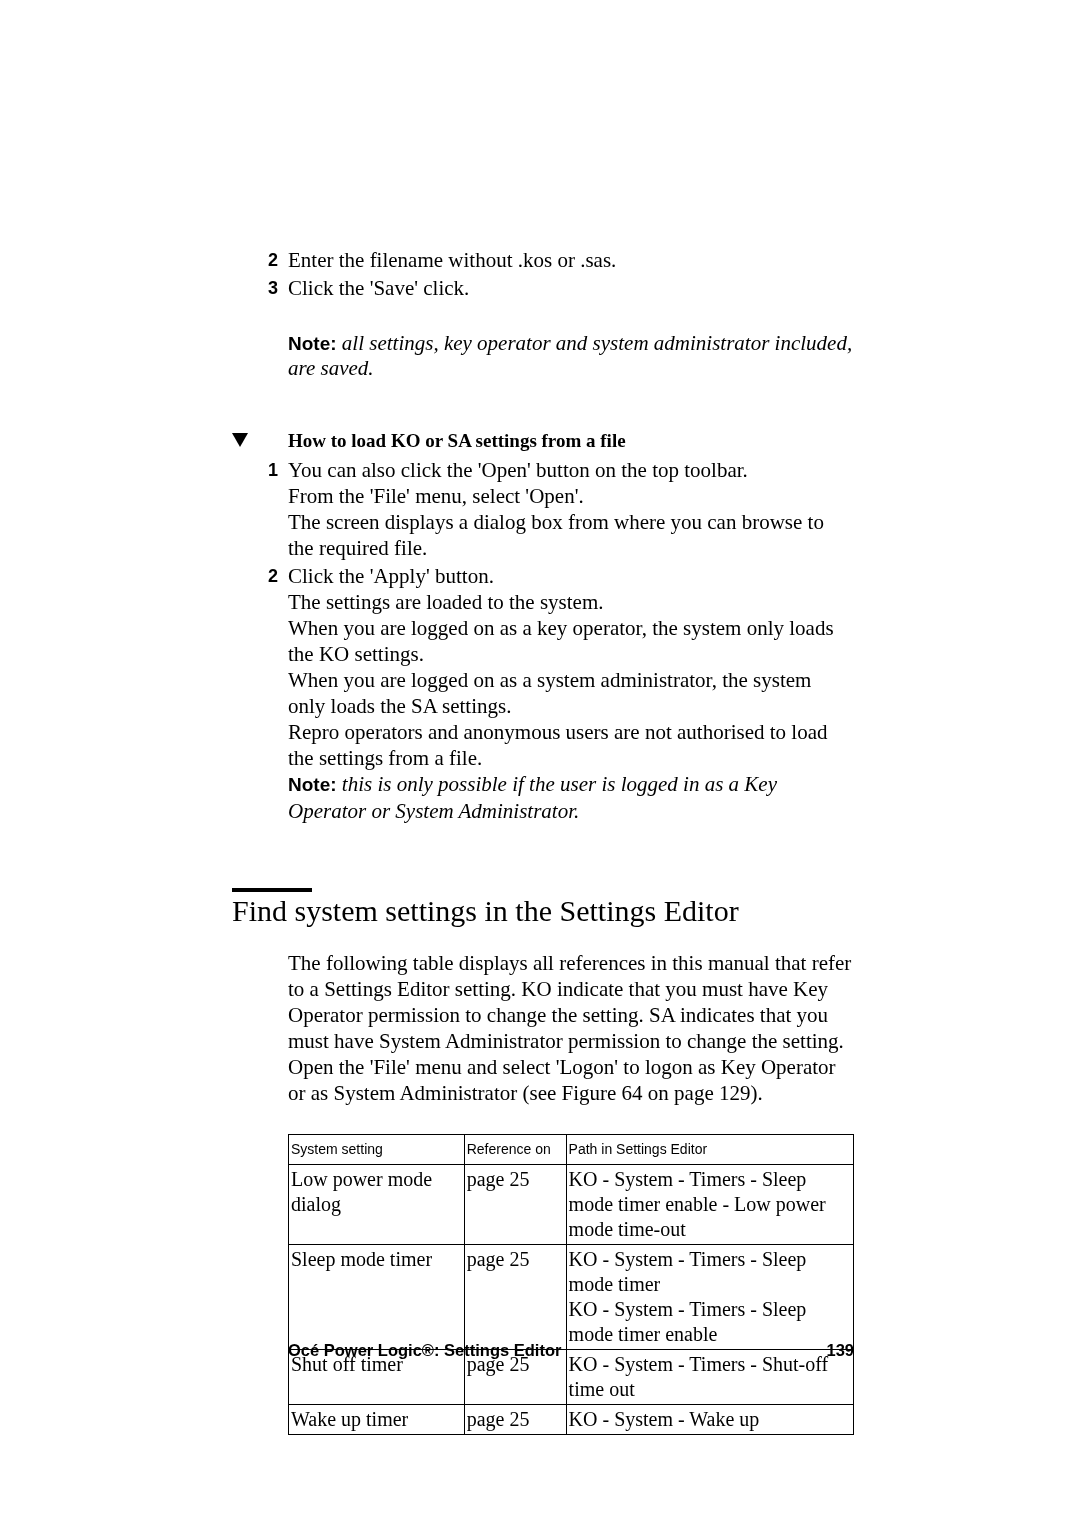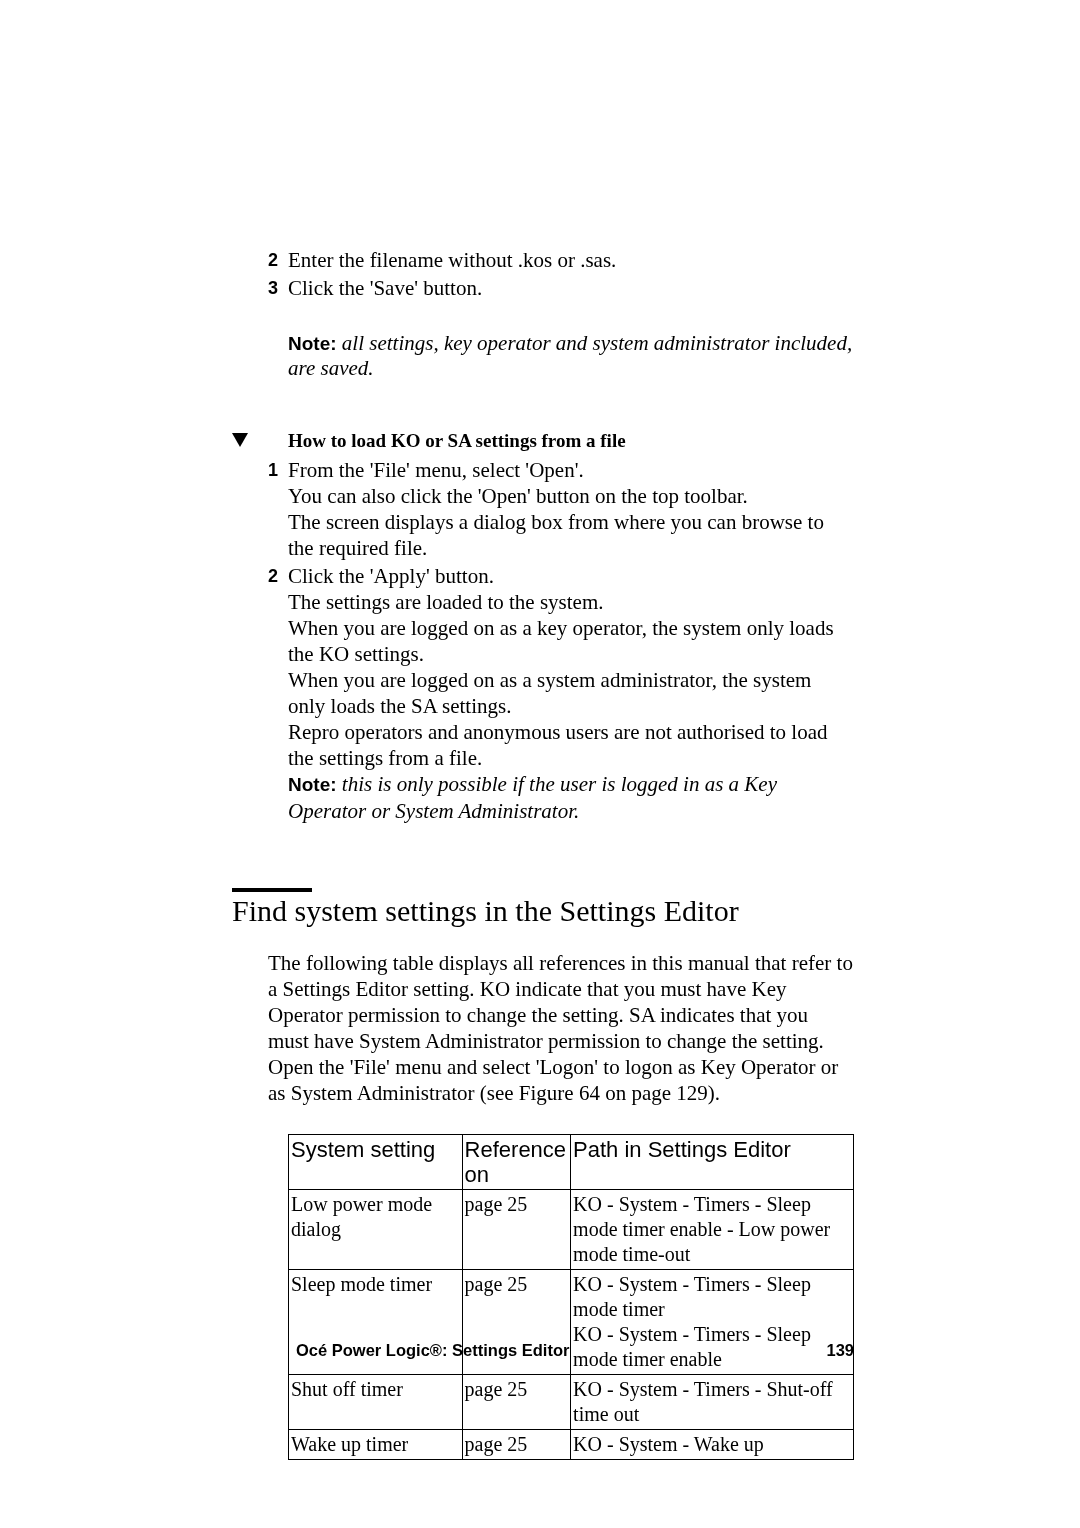--- a/index.html
+++ b/index.html
@@ -76,21 +76,21 @@
       width: 80px;
       margin-bottom: 2px;
     }
     .section-title {
       font-family: "Times New Roman", Times, serif;
       font-size: 30px;
       font-weight: normal;
       margin-bottom: 22px;
     }
     .body-para {
-      margin-left: 36px;
+      margin-left: 56px;
       line-height: 26px;
       margin-bottom: 28px;
     }
     table.settings {
       margin-left: 56px;
       border-collapse: collapse;
       width: 566px;
       font-size: 20px;
     }
     table.settings th, table.settings td {
@@ -101,29 +101,29 @@
       vertical-align: top;
       padding: 2px 4px 2px 2px;
       font-weight: normal;
       line-height: 25px;
     }
     table.settings th:last-child, table.settings td:last-child {
       border-right: 1px solid #000;
     }
     table.settings th {
       font-family: Arial, Helvetica, sans-serif;
-      font-size: 22px;
+      font-size: 14px;
     }
     .col1 { width: 176px; }
     .col2 { width: 102px; }
     .col3 { width: 288px; }
     .footer {
       position: absolute;
       bottom: 168px;
-      left: 296px;
+      left: 288px;
       right: 226px;
       display: flex;
       justify-content: space-between;
       font-family: Arial, Helvetica, sans-serif;
       font-weight: bold;
       font-size: 16.5px;
     }
     .inline-note .note-label {
       font-family: Arial, Helvetica, sans-serif;
       font-weight: bold;
@@ -134,41 +134,41 @@
 <body>
 
 <div class="page">
 
   <div class="ol-item">
     <div class="ol-num">2</div>
     <div class="ol-content">Enter the filename without .kos or .sas.</div>
   </div>
   <div class="ol-item">
     <div class="ol-num">3</div>
-    <div class="ol-content">Click the 'Save' button.</div>
+    <div class="ol-content">Click the 'Save' click.</div>
   </div>
 
   <div class="note-block">
     <span class="note-label">Note:</span><span class="note-text"> all settings, key operator and system administrator included, are saved.</span>
   </div>
 
   <div class="proc-heading-row">
     <div class="proc-marker">
       <svg width="16" height="14" viewBox="0 0 16 14">
           <polygon points="0,0 16,0 8,14" fill="#000"></polygon>
         </svg>
     </div>
     <div class="proc-heading">How to load KO or SA settings from a file</div>
   </div>
 
   <div class="ol-item">
     <div class="ol-num">1</div>
     <div class="ol-content">
+      <div>You can also click the 'Open' button on the top toolbar.</div>
       <div>From the 'File' menu, select 'Open'.</div>
-      <div>You can also click the 'Open' button on the top toolbar.</div>
       <div>The screen displays a dialog box from where you can browse to the required file.</div>
     </div>
   </div>
 
   <div class="ol-item">
     <div class="ol-num">2</div>
     <div class="ol-content">
       <div>Click the 'Apply' button.</div>
       <div>The settings are loaded to the system.</div>
       <div>When you are logged on as a key operator, the system only loads the KO settings.</div>

